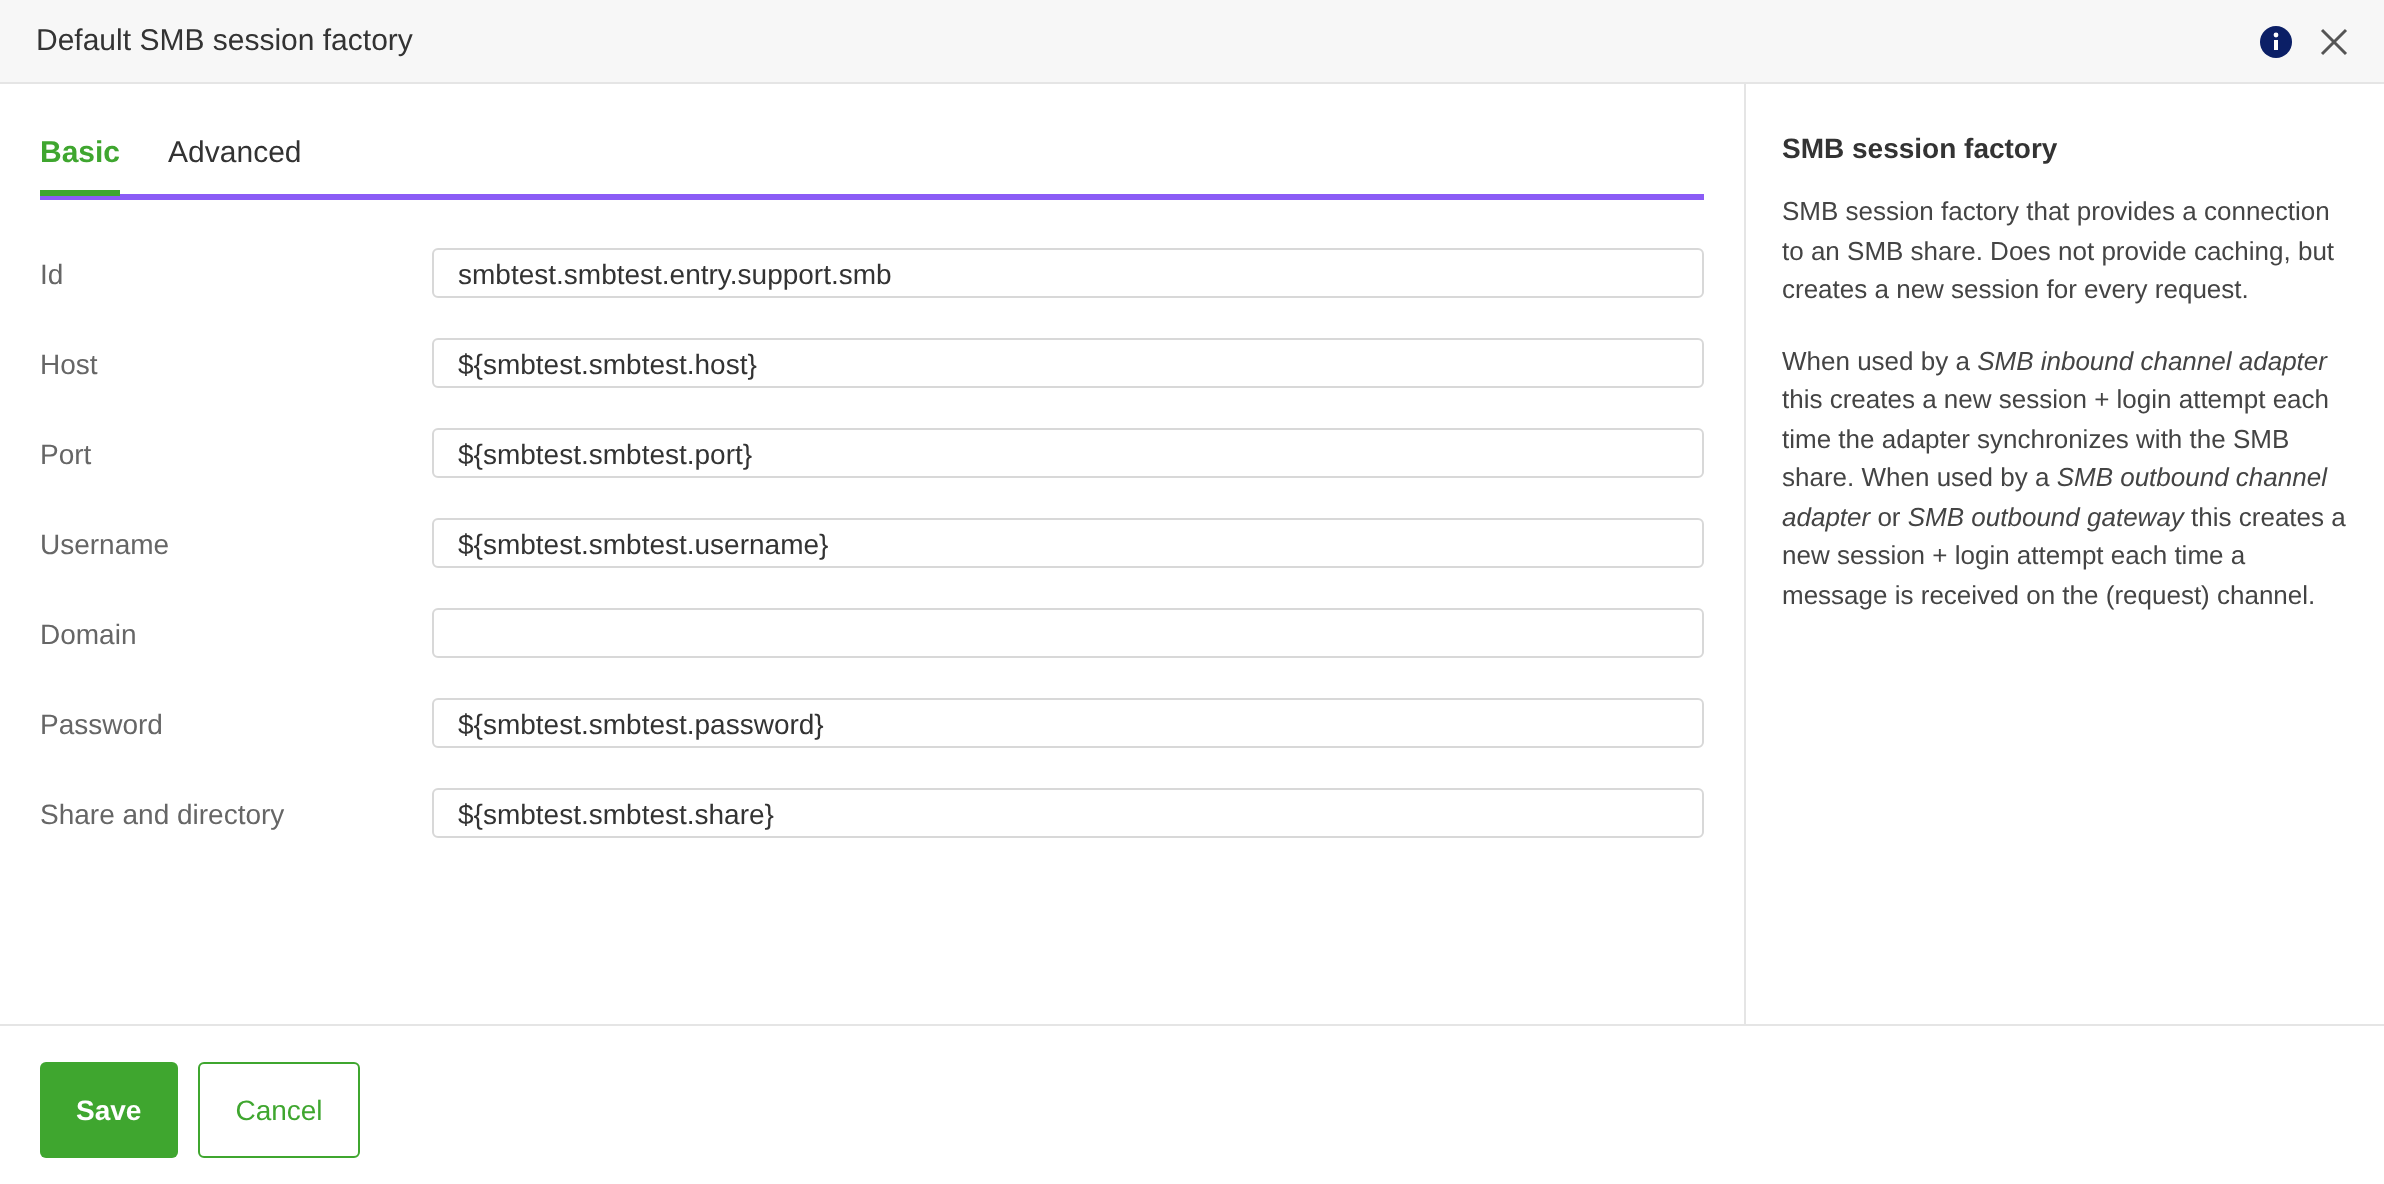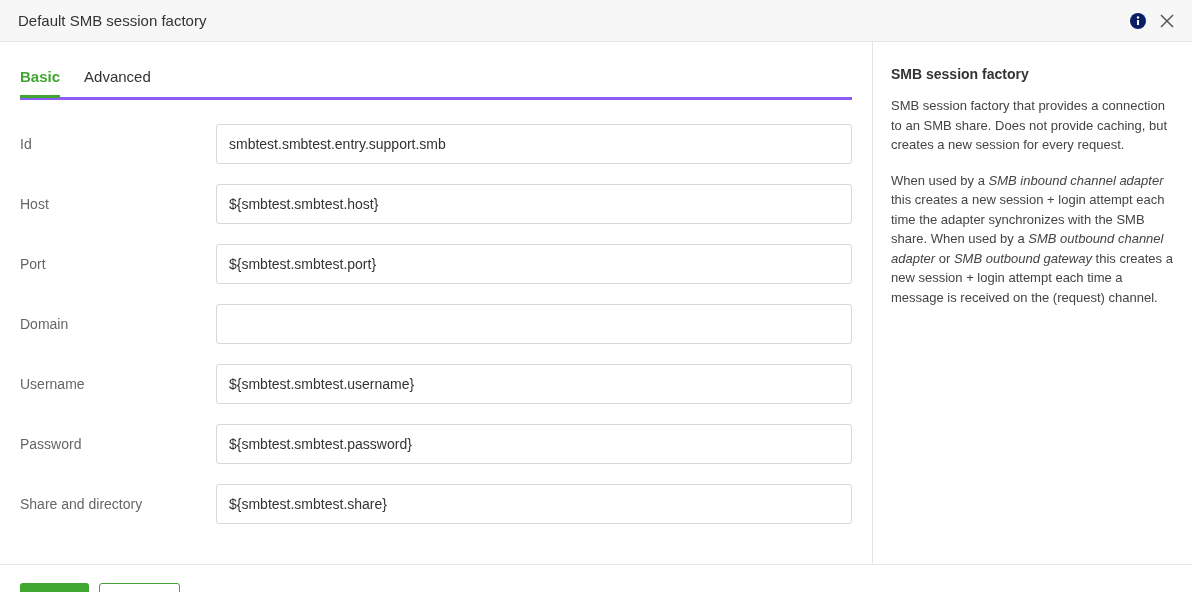--- a/index.html
+++ b/index.html
@@ -93,21 +93,21 @@
     align-items: center;
     margin-bottom: 20px;
   }
   .form-label {
     width: 196px;
     color: #666;
     font-size: 14px;
   }
   .form-input {
     flex: 1;
-    height: 40px;
+    height: 25px;
     border: 1px solid #d8d8d8;
     border-radius: 3px;
     padding: 0 12px;
     font-size: 14px;
     color: #333;
     outline: none;
     font-family: inherit;
   }
   .right h4 {
     margin: 0 0 14px 0;
@@ -189,27 +189,27 @@
         <div class="form-label">Host</div>
         <input class="form-input" type="text" value="${smbtest.smbtest.host}" style="">
       </div>
 
       <div class="form-row">
         <div class="form-label">Port</div>
         <input class="form-input" type="text" value="${smbtest.smbtest.port}" style="">
       </div>
 
       <div class="form-row">
+        <div class="form-label">Username</div>
+        <input class="form-input" type="text" value="${smbtest.smbtest.username}" style="">
+      </div>
+
+      <div class="form-row">
         <div class="form-label">Domain</div>
         <input class="form-input" type="text" value="" style="">
-      </div>
-
-      <div class="form-row">
-        <div class="form-label">Username</div>
-        <input class="form-input" type="text" value="${smbtest.smbtest.username}" style="">
       </div>
 
       <div class="form-row">
         <div class="form-label">Password</div>
         <input class="form-input" type="text" value="${smbtest.smbtest.password}" style="">
       </div>
 
       <div class="form-row">
         <div class="form-label">Share and directory</div>
         <input class="form-input" type="text" value="${smbtest.smbtest.share}" style="">

